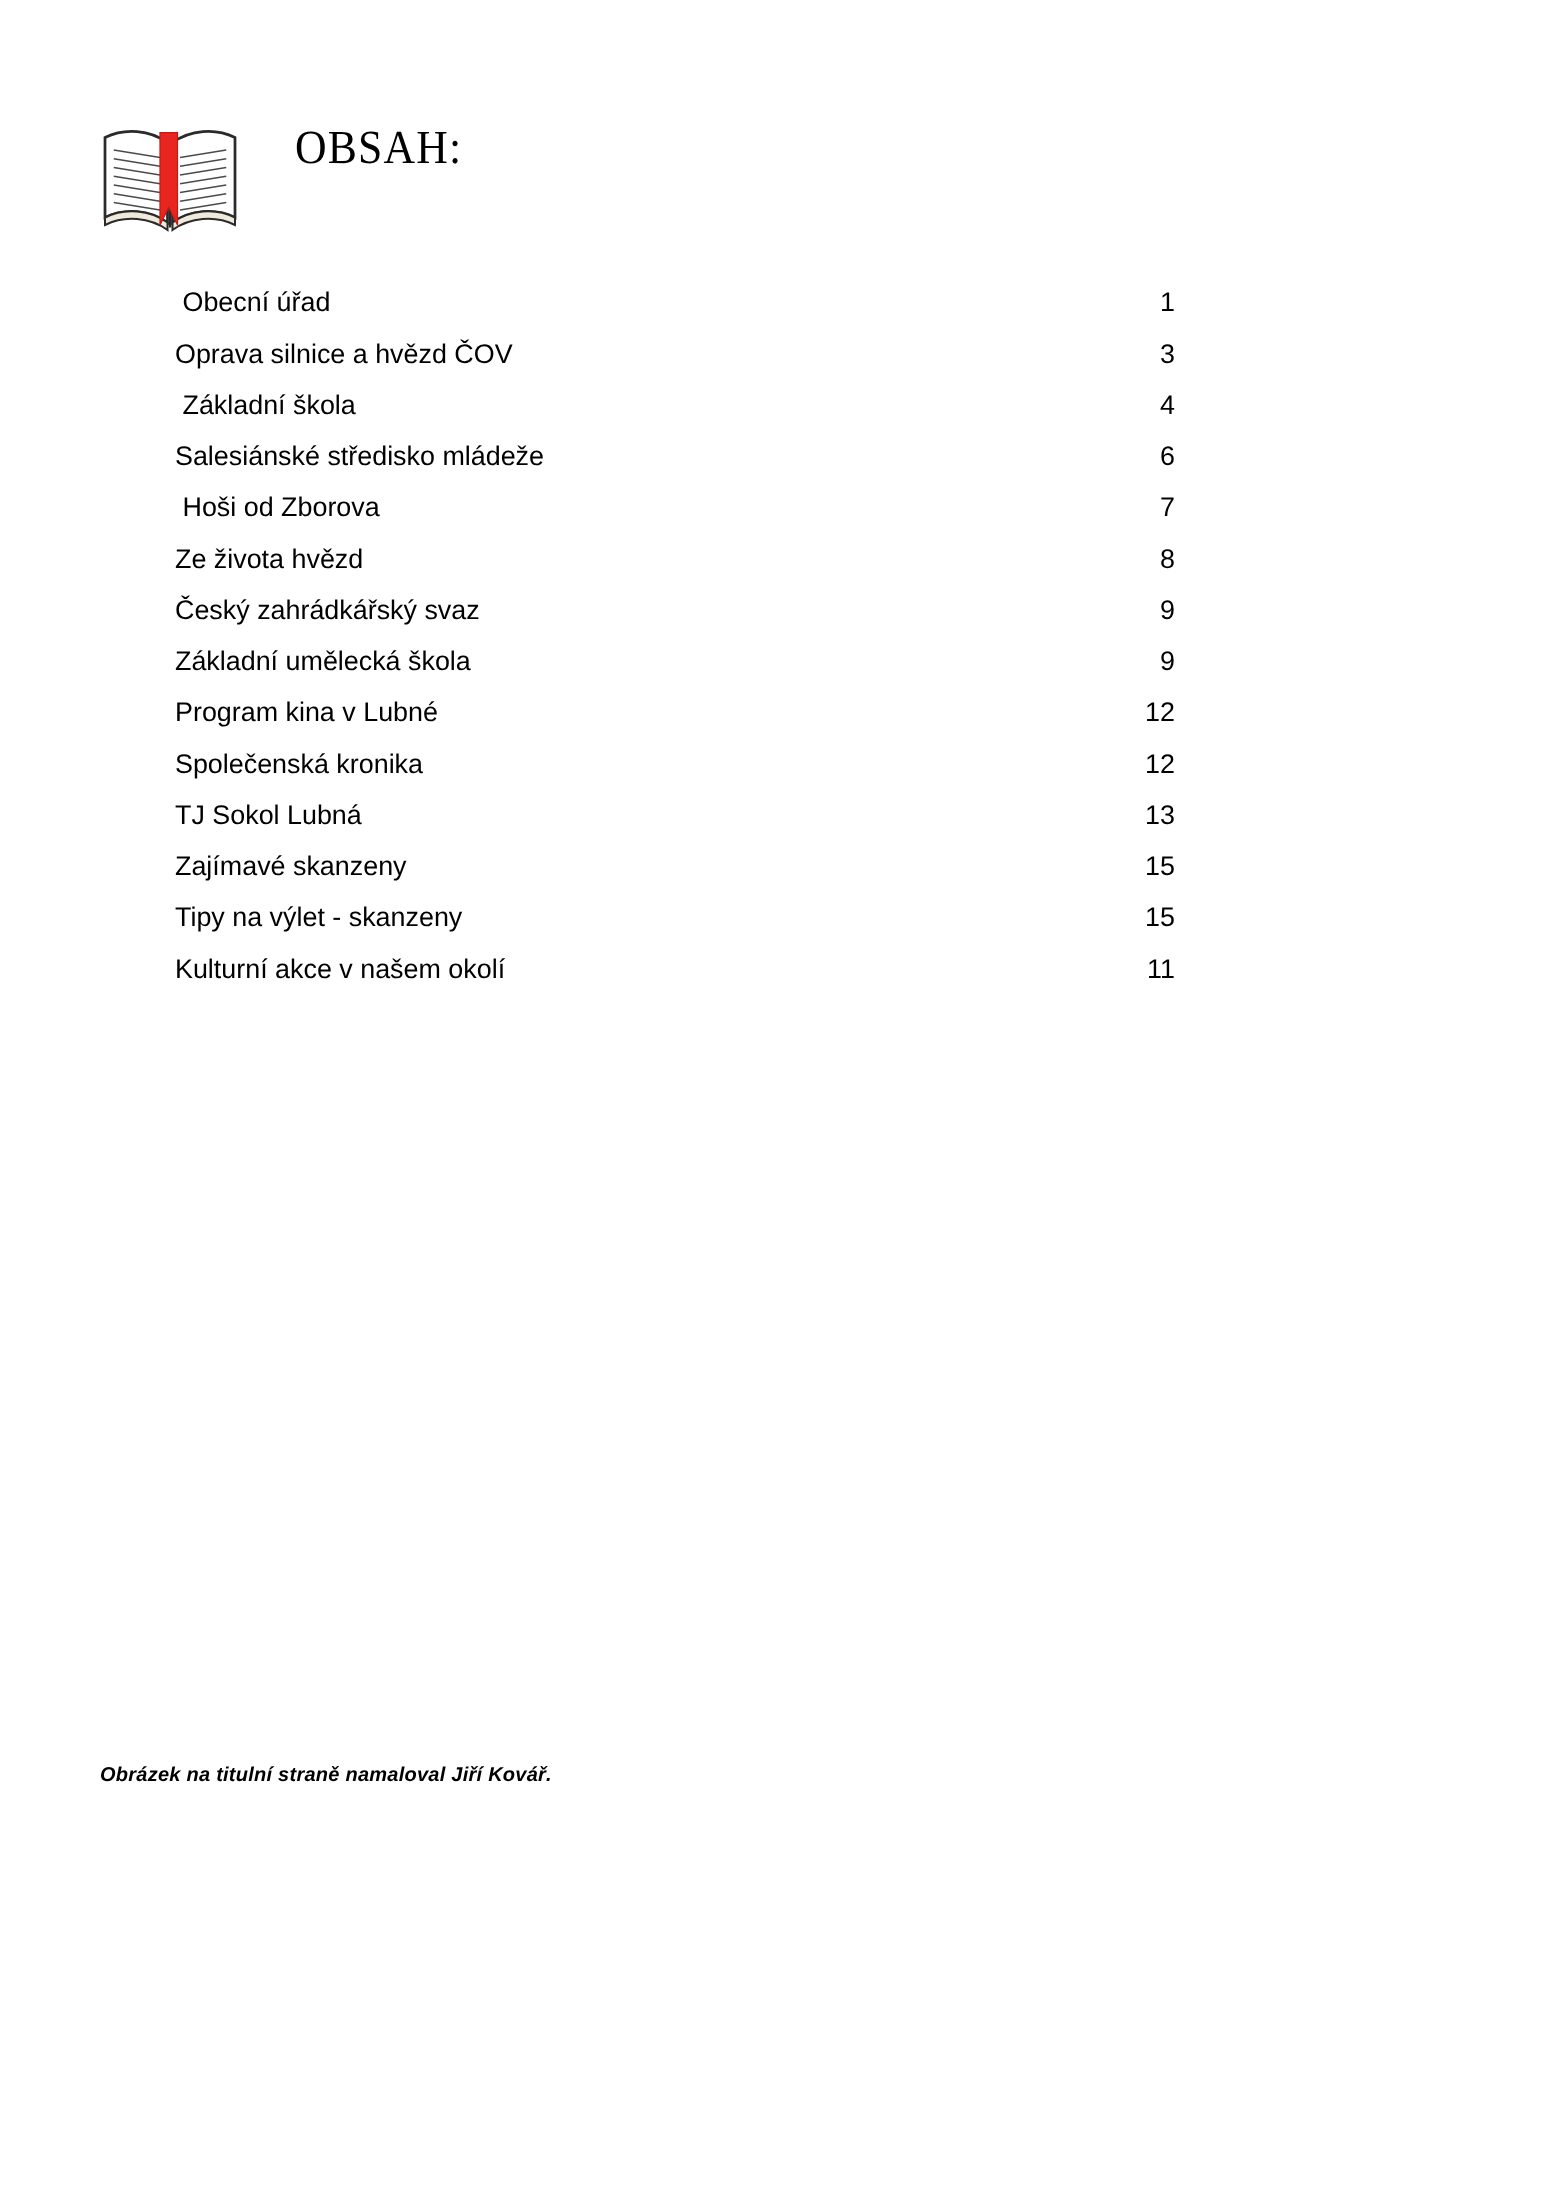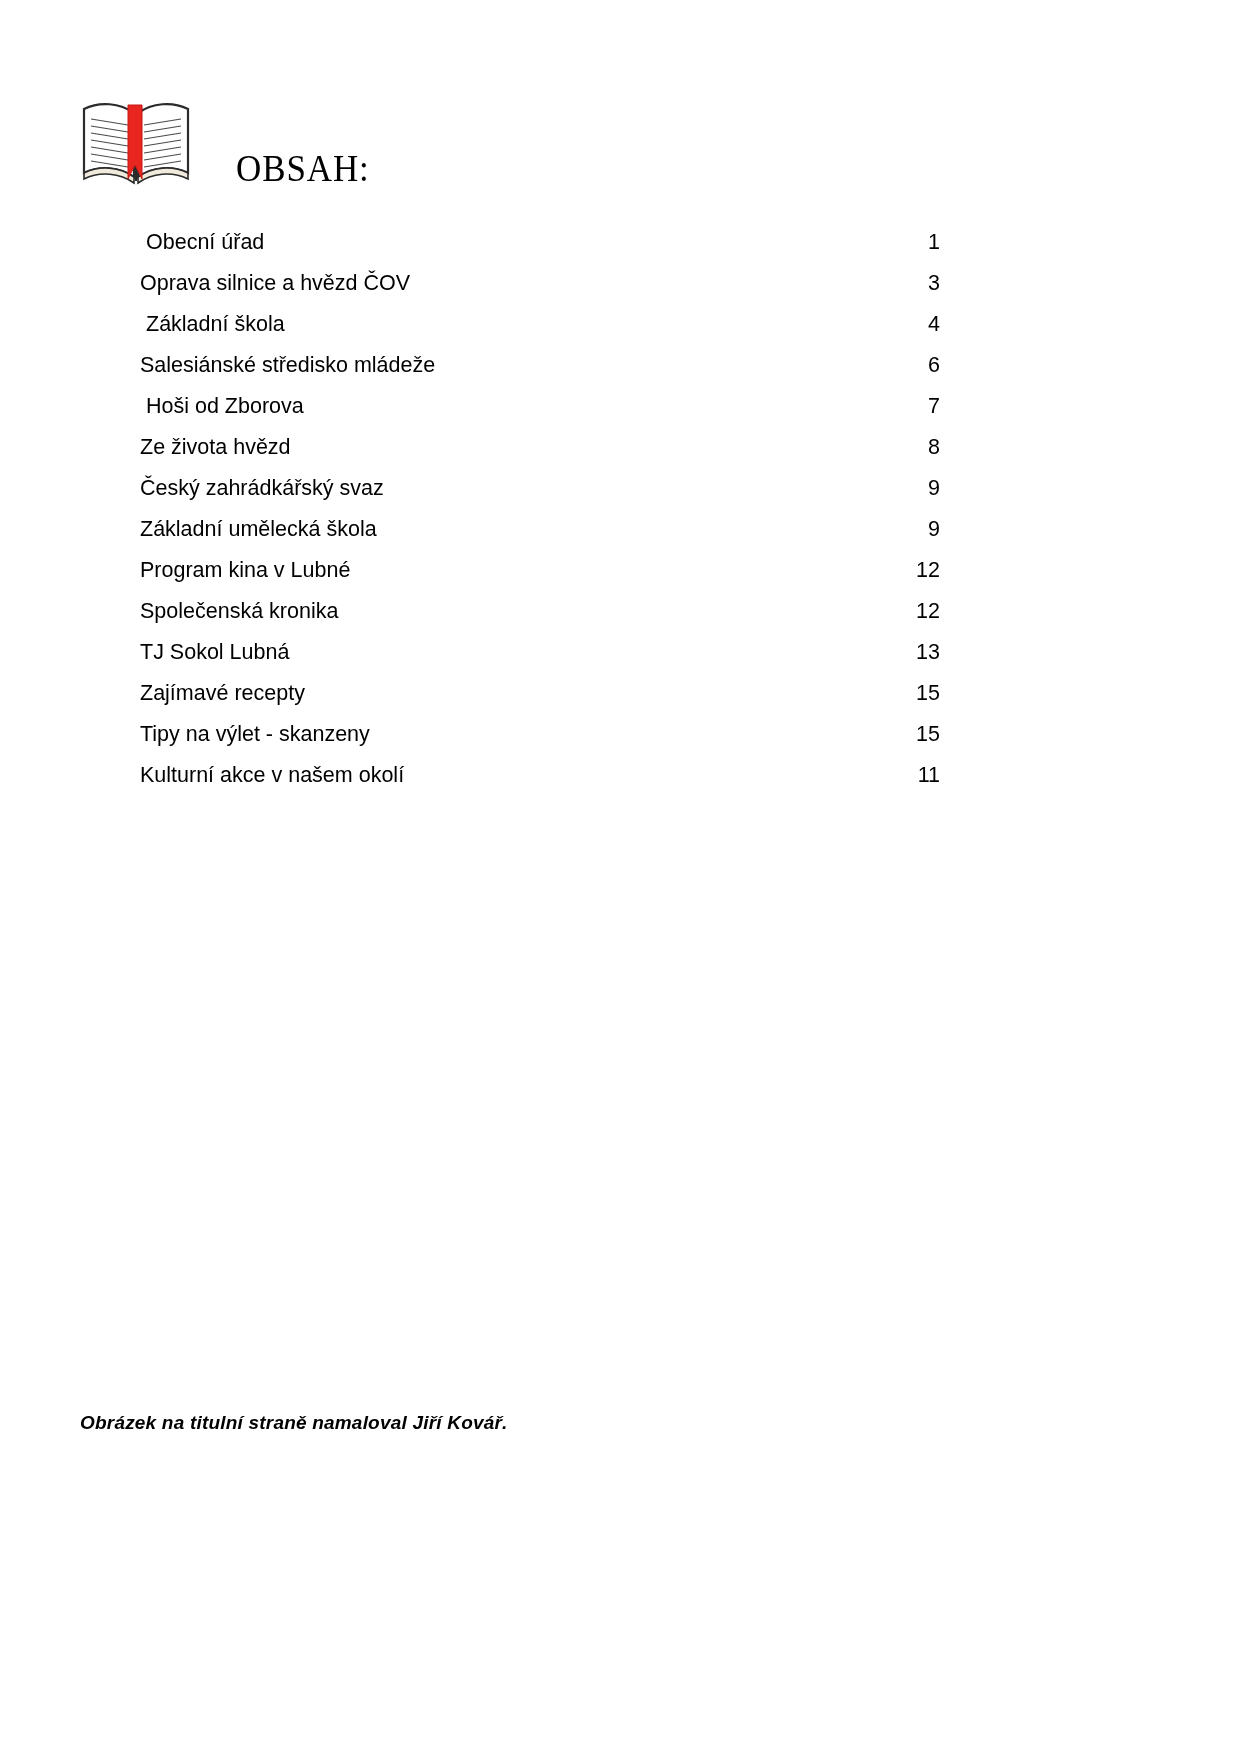--- a/index.html
+++ b/index.html
@@ -20,25 +20,25 @@
     position: relative;
     width: 1240px;
     height: 1752px;
     box-sizing: border-box;
   }
 
   
   .header {
     position: absolute;
     left: 80px;
-    top: 80px;
+    top: 96px;
     width: 900px;
     height: 110px;
     display: flex;
-    align-items: flex-end;
+    align-items: flex-start;
   }
 
   .book-icon {
     width: 112px;
     height: 95px;
     position: relative;
     flex: 0 0 auto;
   }
 
   .book-icon svg {
@@ -87,21 +87,21 @@
     flex: 0 0 60px;
     text-align: right;
     white-space: nowrap;
   }
 
   
   .footer-note {
     position: absolute;
     left: 80px;
     top: 1412px;
-    font-size: 19px;
+    font-size: 16px;
     font-weight: bold;
     font-style: italic;
     letter-spacing: 0.2px;
     color: #000000;
     white-space: nowrap;
   }
 </style>
 </head>
 <body>
 
@@ -200,21 +200,21 @@
       <span class="toc-title">Společenská kronika</span>
       <span class="toc-page">12</span>
     </div>
 
     <div class="toc-row">
       <span class="toc-title">TJ Sokol Lubná</span>
       <span class="toc-page">13</span>
     </div>
 
     <div class="toc-row">
-      <span class="toc-title">Zajímavé recepty</span>
+      <span class="toc-title">Zajímavé skanzeny</span>
       <span class="toc-page">15</span>
     </div>
 
     <div class="toc-row">
       <span class="toc-title">Tipy na výlet - skanzeny</span>
       <span class="toc-page">15</span>
     </div>
 
     <div class="toc-row">
       <span class="toc-title">Kulturní akce v našem okolí</span>

